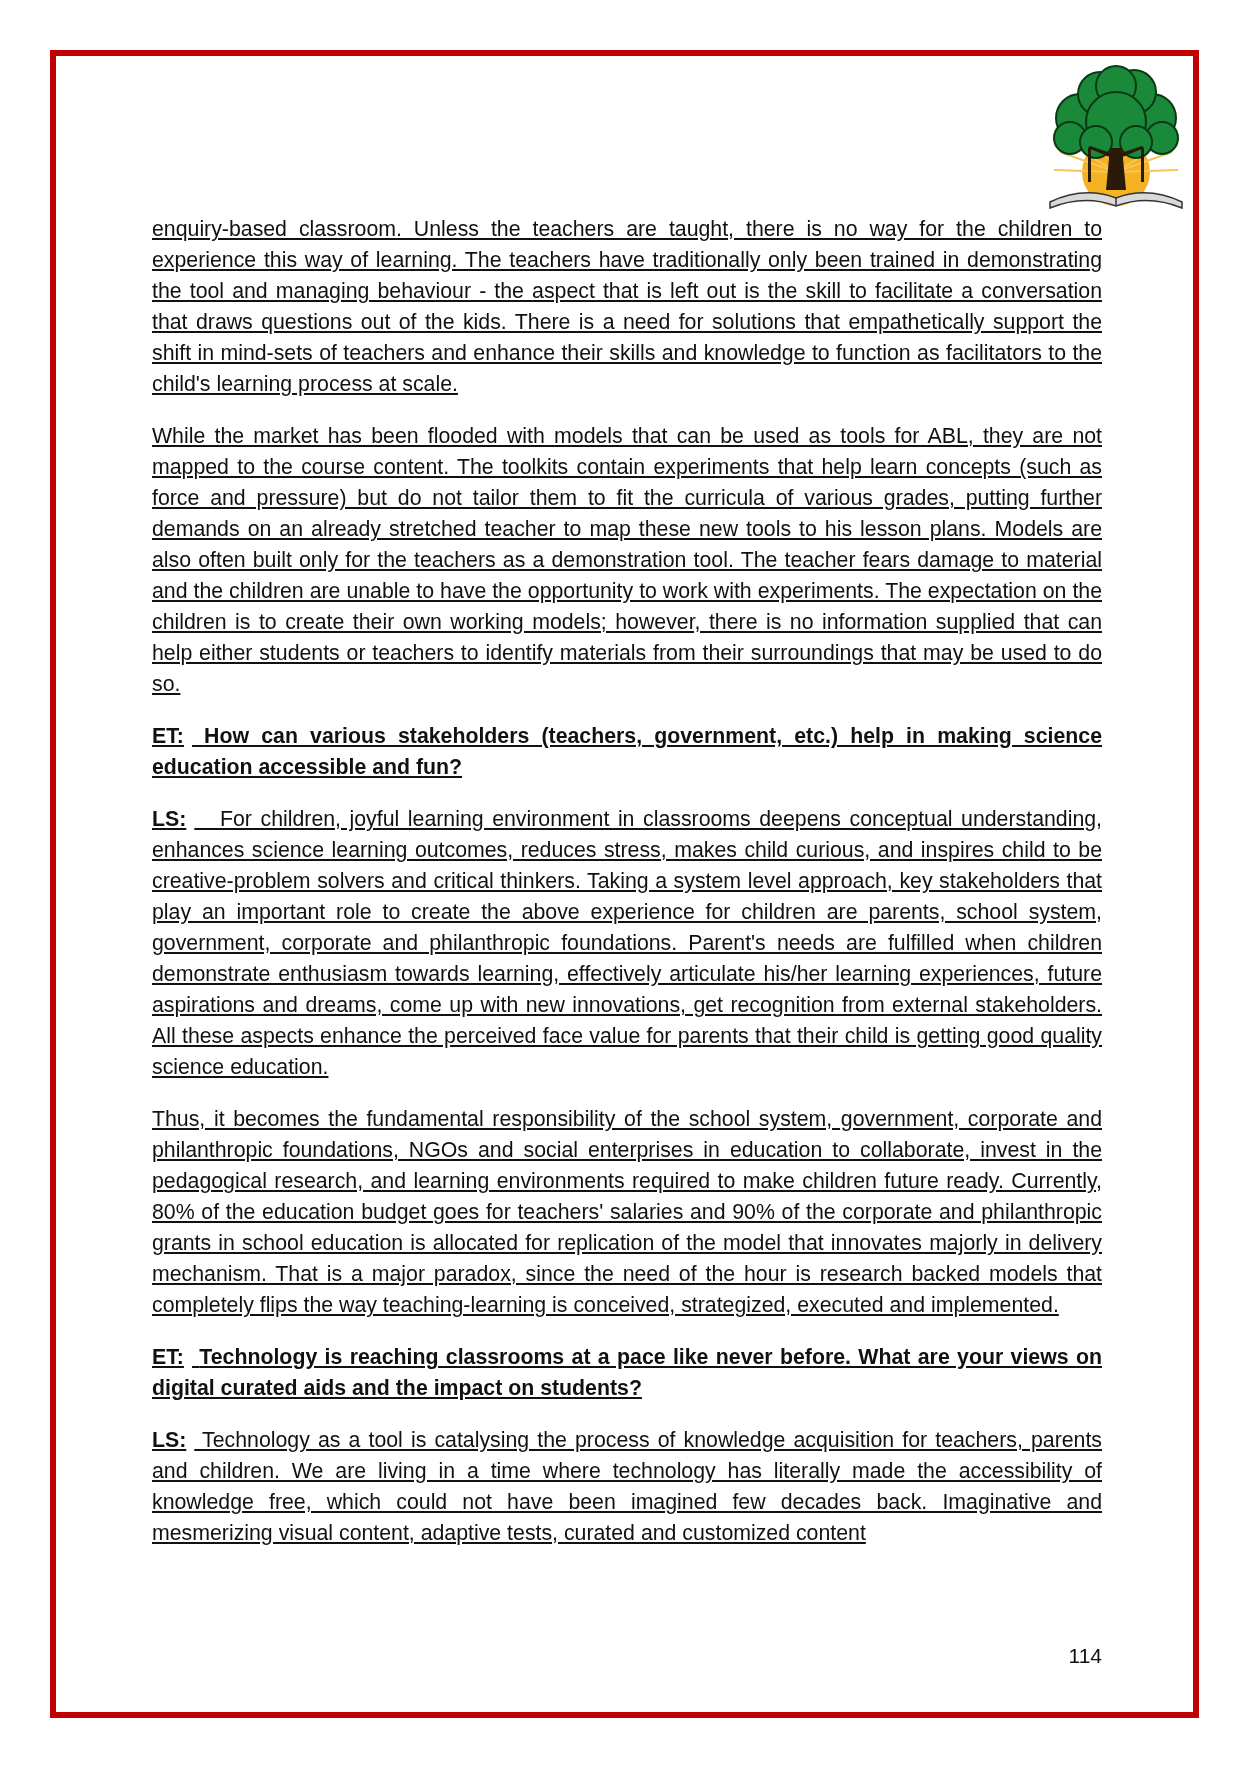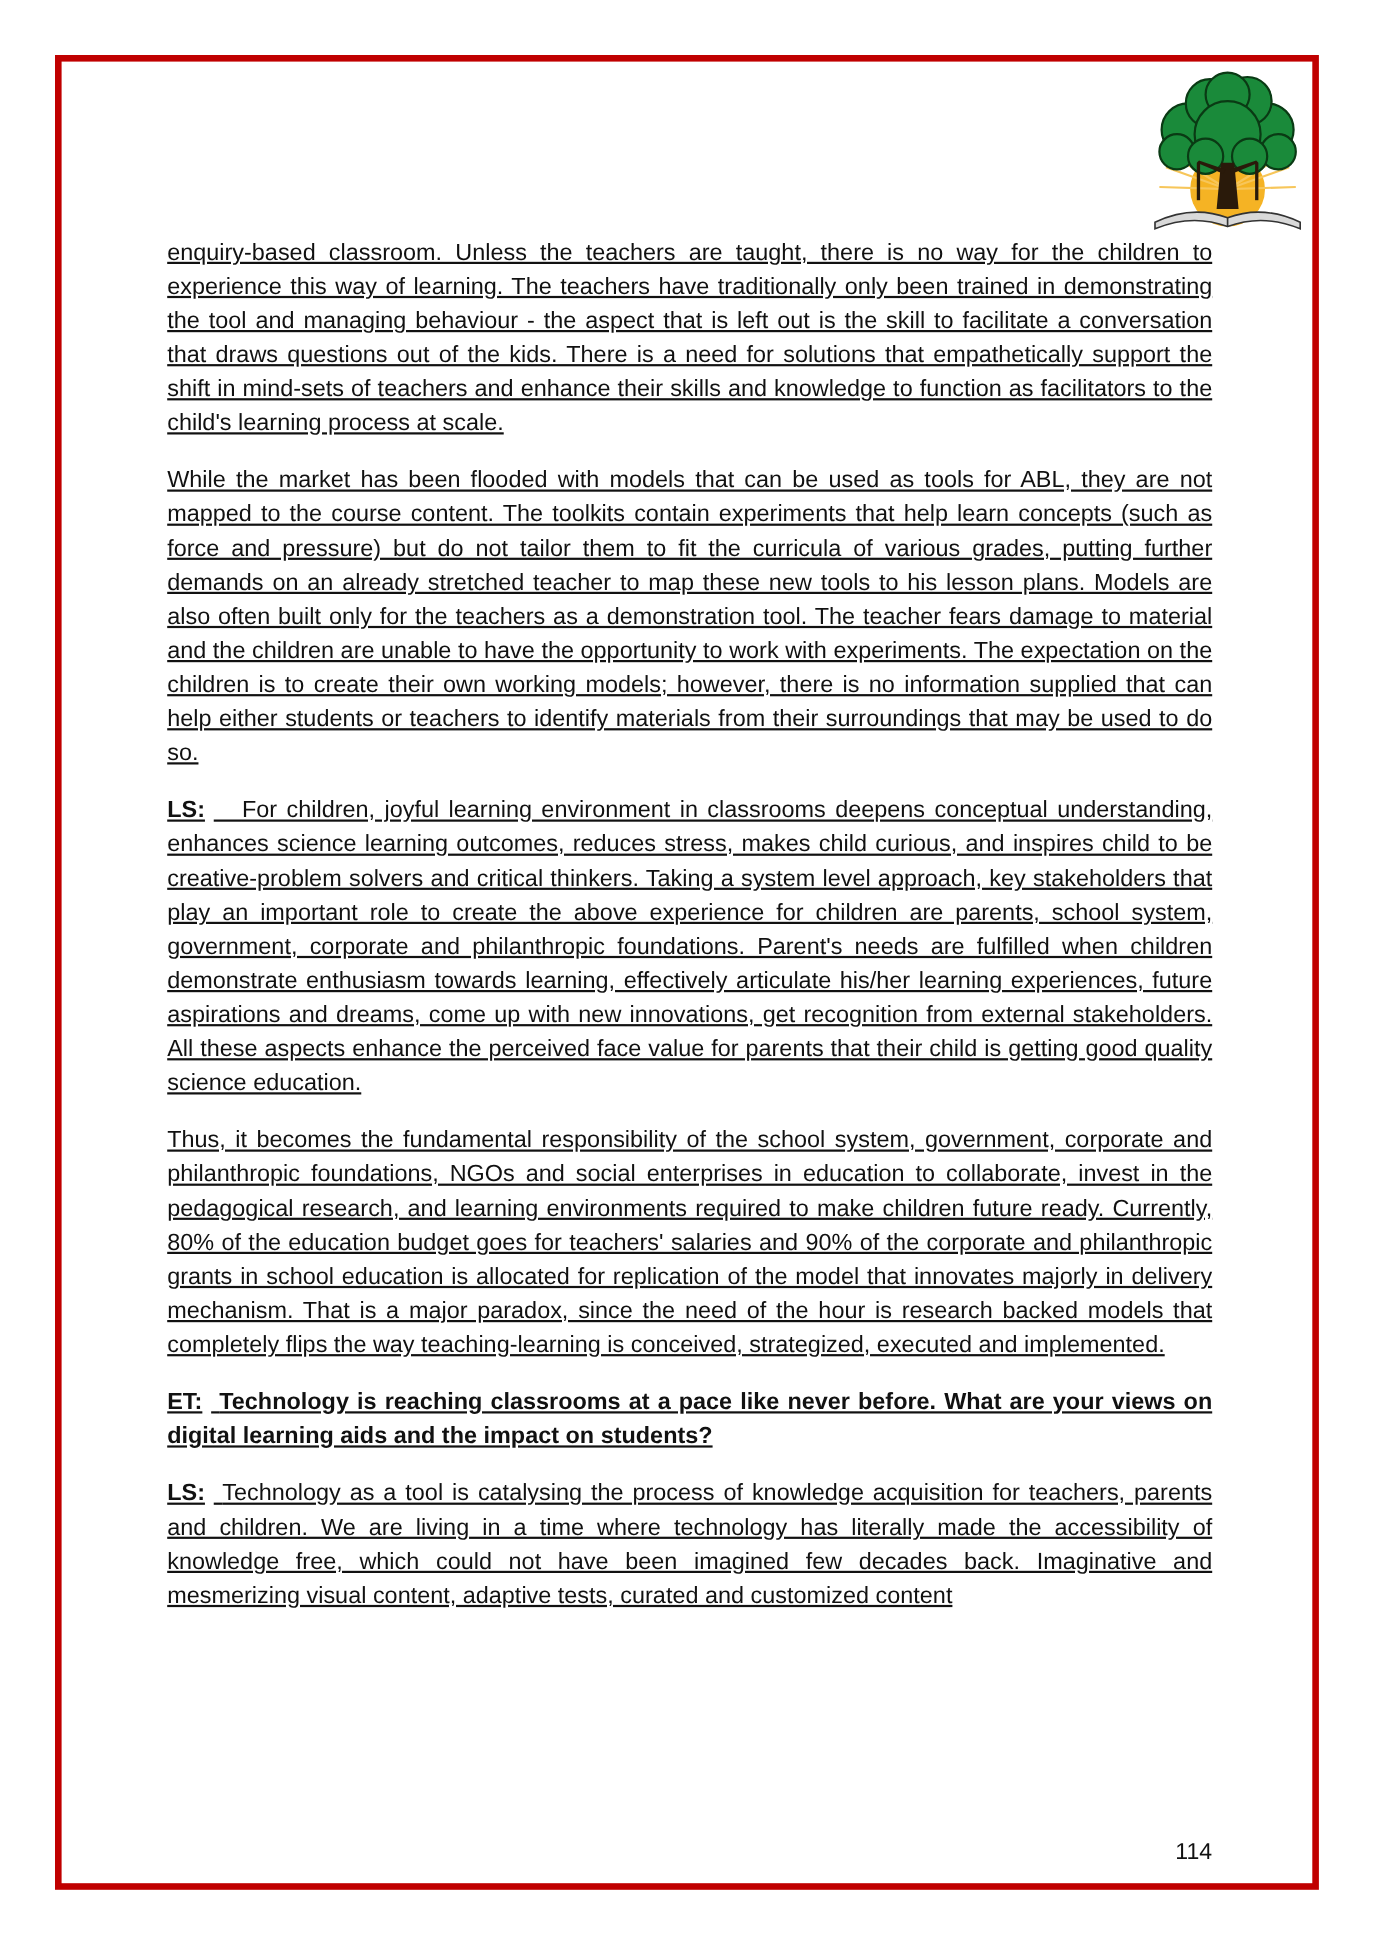--- a/index.html
+++ b/index.html
@@ -12,21 +12,21 @@
     .content {
       position: absolute; left: 152px; top: 214px; width: 950px;
       font-family: "Liberation Sans", sans-serif; font-size: 21.3px; line-height: 31px;
       color: #111111; text-align: justify; text-decoration: underline;
     }
     .content p { margin: 0 0 21px 0; }
     .content .q { font-weight: bold; }
     .content .lbl { font-weight: bold; margin-right: 8px; }
     .page-number {
       position: absolute; left: 1040px; top: 1644px; width: 62px; text-align: right;
-      font-family: "Liberation Sans", sans-serif; font-size: 21px; color: #111111; margin-top: 28px;
+      font-family: "Liberation Sans", sans-serif; font-size: 21px; color: #111111;
     }
   </style>
 </head>
 <body>
 
 <div class="frame"></div>
 
 <svg class="logo" viewBox="0 0 152 152">
   <g>
     <circle cx="76" cy="110" r="34" fill="#f5b324"></circle>
@@ -60,19 +60,20 @@
   </g>
   <g>
     <path d="M10 140 Q44 124 76 136 Q108 124 142 140 L142 146 Q108 132 76 144 Q44 132 10 146 Z" fill="#d9d9d9" stroke="#333" stroke-width="1.5"></path>
     <line x1="76" y1="136" x2="76" y2="144" stroke="#333" stroke-width="1.5"></line>
   </g>
 </svg>
 
 <div class="content">
   <p>enquiry-based classroom. Unless the teachers are taught, there is no way for the children to experience this way of learning. The teachers have traditionally only been trained in demonstrating the tool and managing behaviour - the aspect that is left out is the skill to facilitate a conversation that draws questions out of the kids. There is a need for solutions that empathetically support the shift in mind-sets of teachers and enhance their skills and knowledge to function as facilitators to the child's learning process at scale.</p>
   <p>While the market has been flooded with models that can be used as tools for ABL, they are not mapped to the course content. The toolkits contain experiments that help learn concepts (such as force and pressure) but do not tailor them to fit the curricula of various grades, putting further demands on an already stretched teacher to map these new tools to his lesson plans. Models are also often built only for the teachers as a demonstration tool. The teacher fears damage to material and the children are unable to have the opportunity to work with experiments. The expectation on the children is to create their own working models; however, there is no information supplied that can help either students or teachers to identify materials from their surroundings that may be used to do so.</p>
+  <p class="q"><span class="lbl">ET:</span> <span>How can various stakeholders (teachers, government, etc.) help in making science education accessible and fun?</span></p>
   <p><span class="lbl">LS:</span>&nbsp;&nbsp; <span>For children, joyful learning environment in classrooms deepens conceptual understanding, enhances science learning outcomes, reduces stress, makes child curious, and inspires child to be creative-problem solvers and critical thinkers. Taking a system level approach, key stakeholders that play an important role to create the above experience for children are parents, school system, government, corporate and philanthropic foundations. Parent's needs are fulfilled when children demonstrate enthusiasm towards learning, effectively articulate his/her learning experiences, future aspirations and dreams, come up with new innovations, get recognition from external stakeholders. All these aspects enhance the perceived face value for parents that their child is getting good quality science education.</span></p>
   <p>Thus, it becomes the fundamental responsibility of the school system, government, corporate and philanthropic foundations, NGOs and social enterprises in education to collaborate, invest in the pedagogical research, and learning environments required to make children future ready. Currently, 80% of the education budget goes for teachers' salaries and 90% of the corporate and philanthropic grants in school education is allocated for replication of the model that innovates majorly in delivery mechanism. That is a major paradox, since the need of the hour is research backed models that completely flips the way teaching-learning is conceived, strategized, executed and implemented.</p>
-  <p class="q"><span class="lbl">ET:</span> <span>Technology is reaching classrooms at a pace like never before. What are your views on digital learning aids and the impact on students?</span></p>
+  <p class="q"><span class="lbl">ET:</span> <span>Technology is reaching classrooms at a pace like never before. What are your views on digital curated aids and the impact on students?</span></p>
   <p><span class="lbl">LS:</span> <span>Technology as a tool is catalysing the process of knowledge acquisition for teachers, parents and children. We are living in a time where technology has literally made the accessibility of knowledge free, which could not have been imagined few decades back. Imaginative and mesmerizing visual content, adaptive tests, curated and customized content</span></p>
 </div>
 
 <div class="page-number">114</div>
 
 </body></html>

